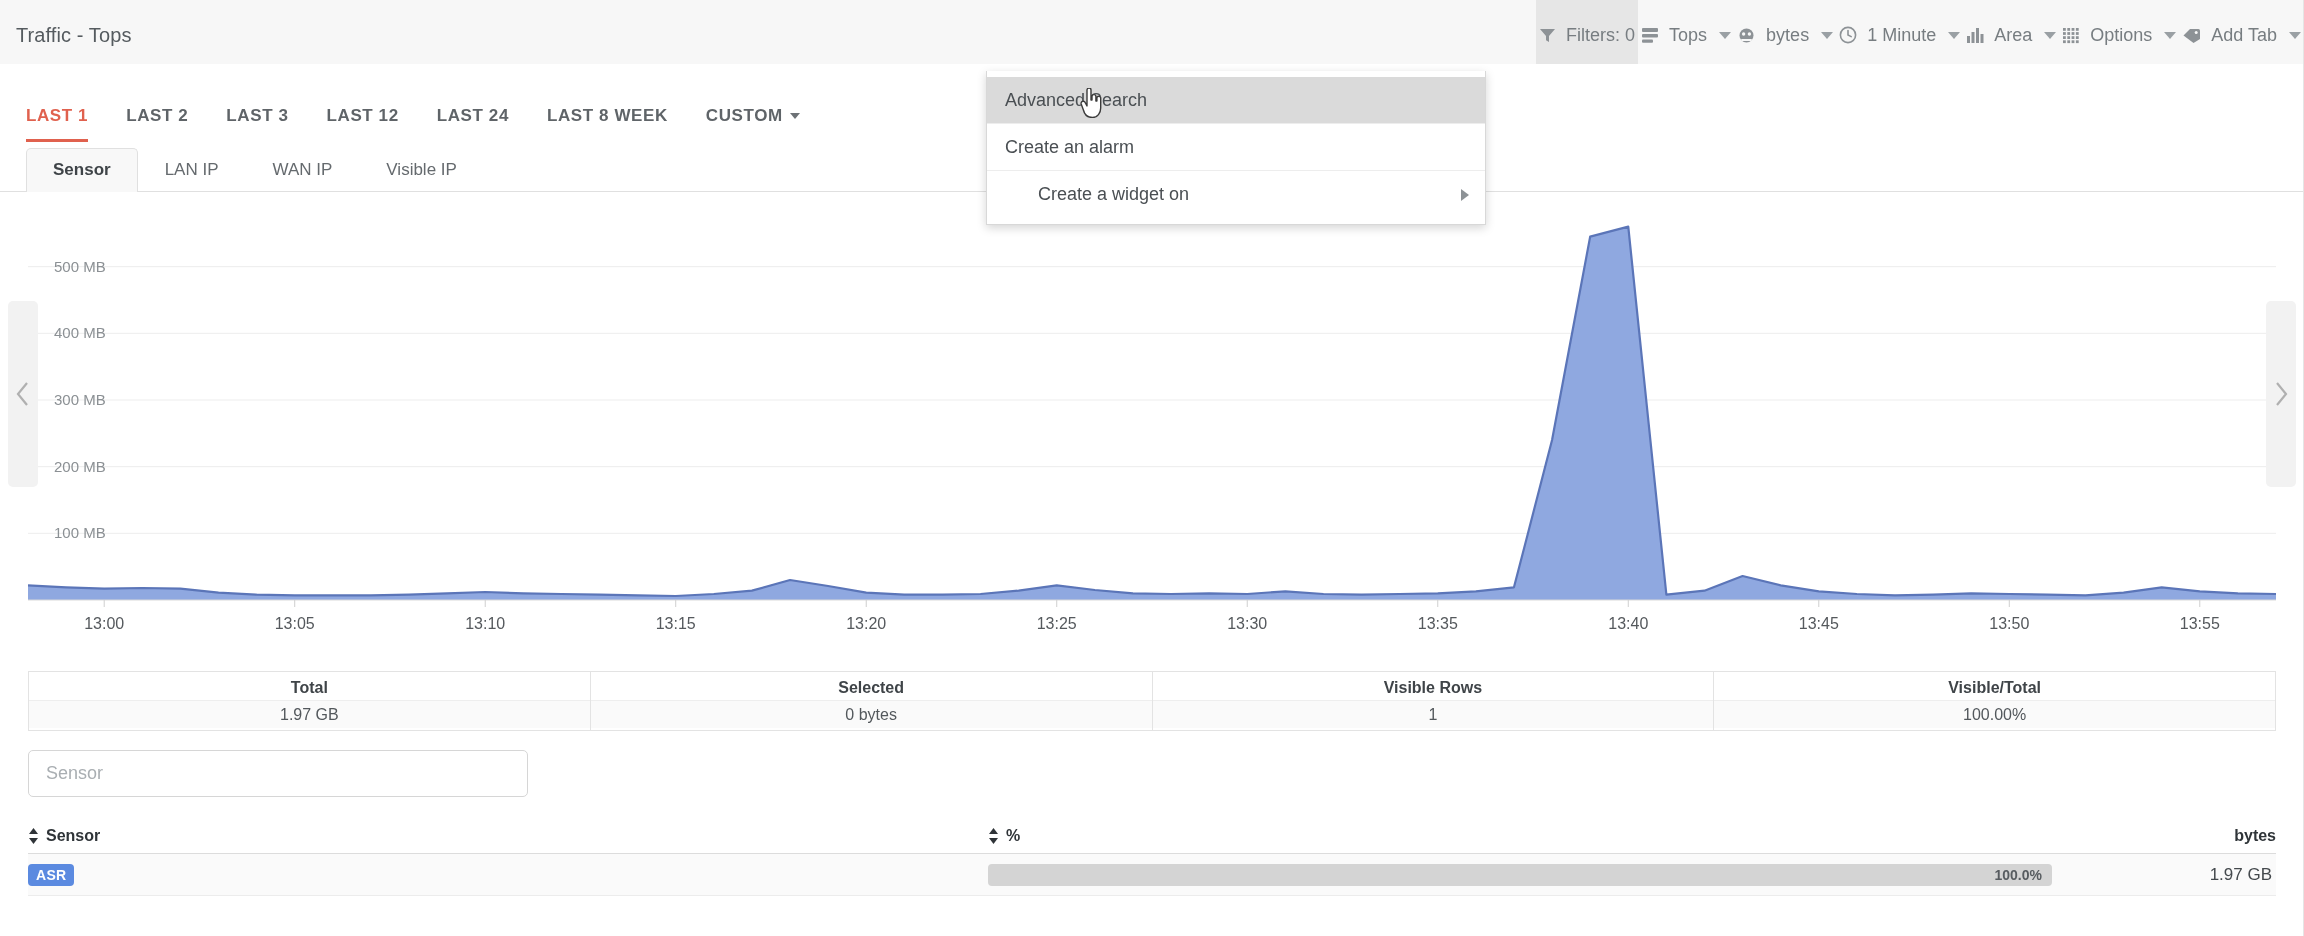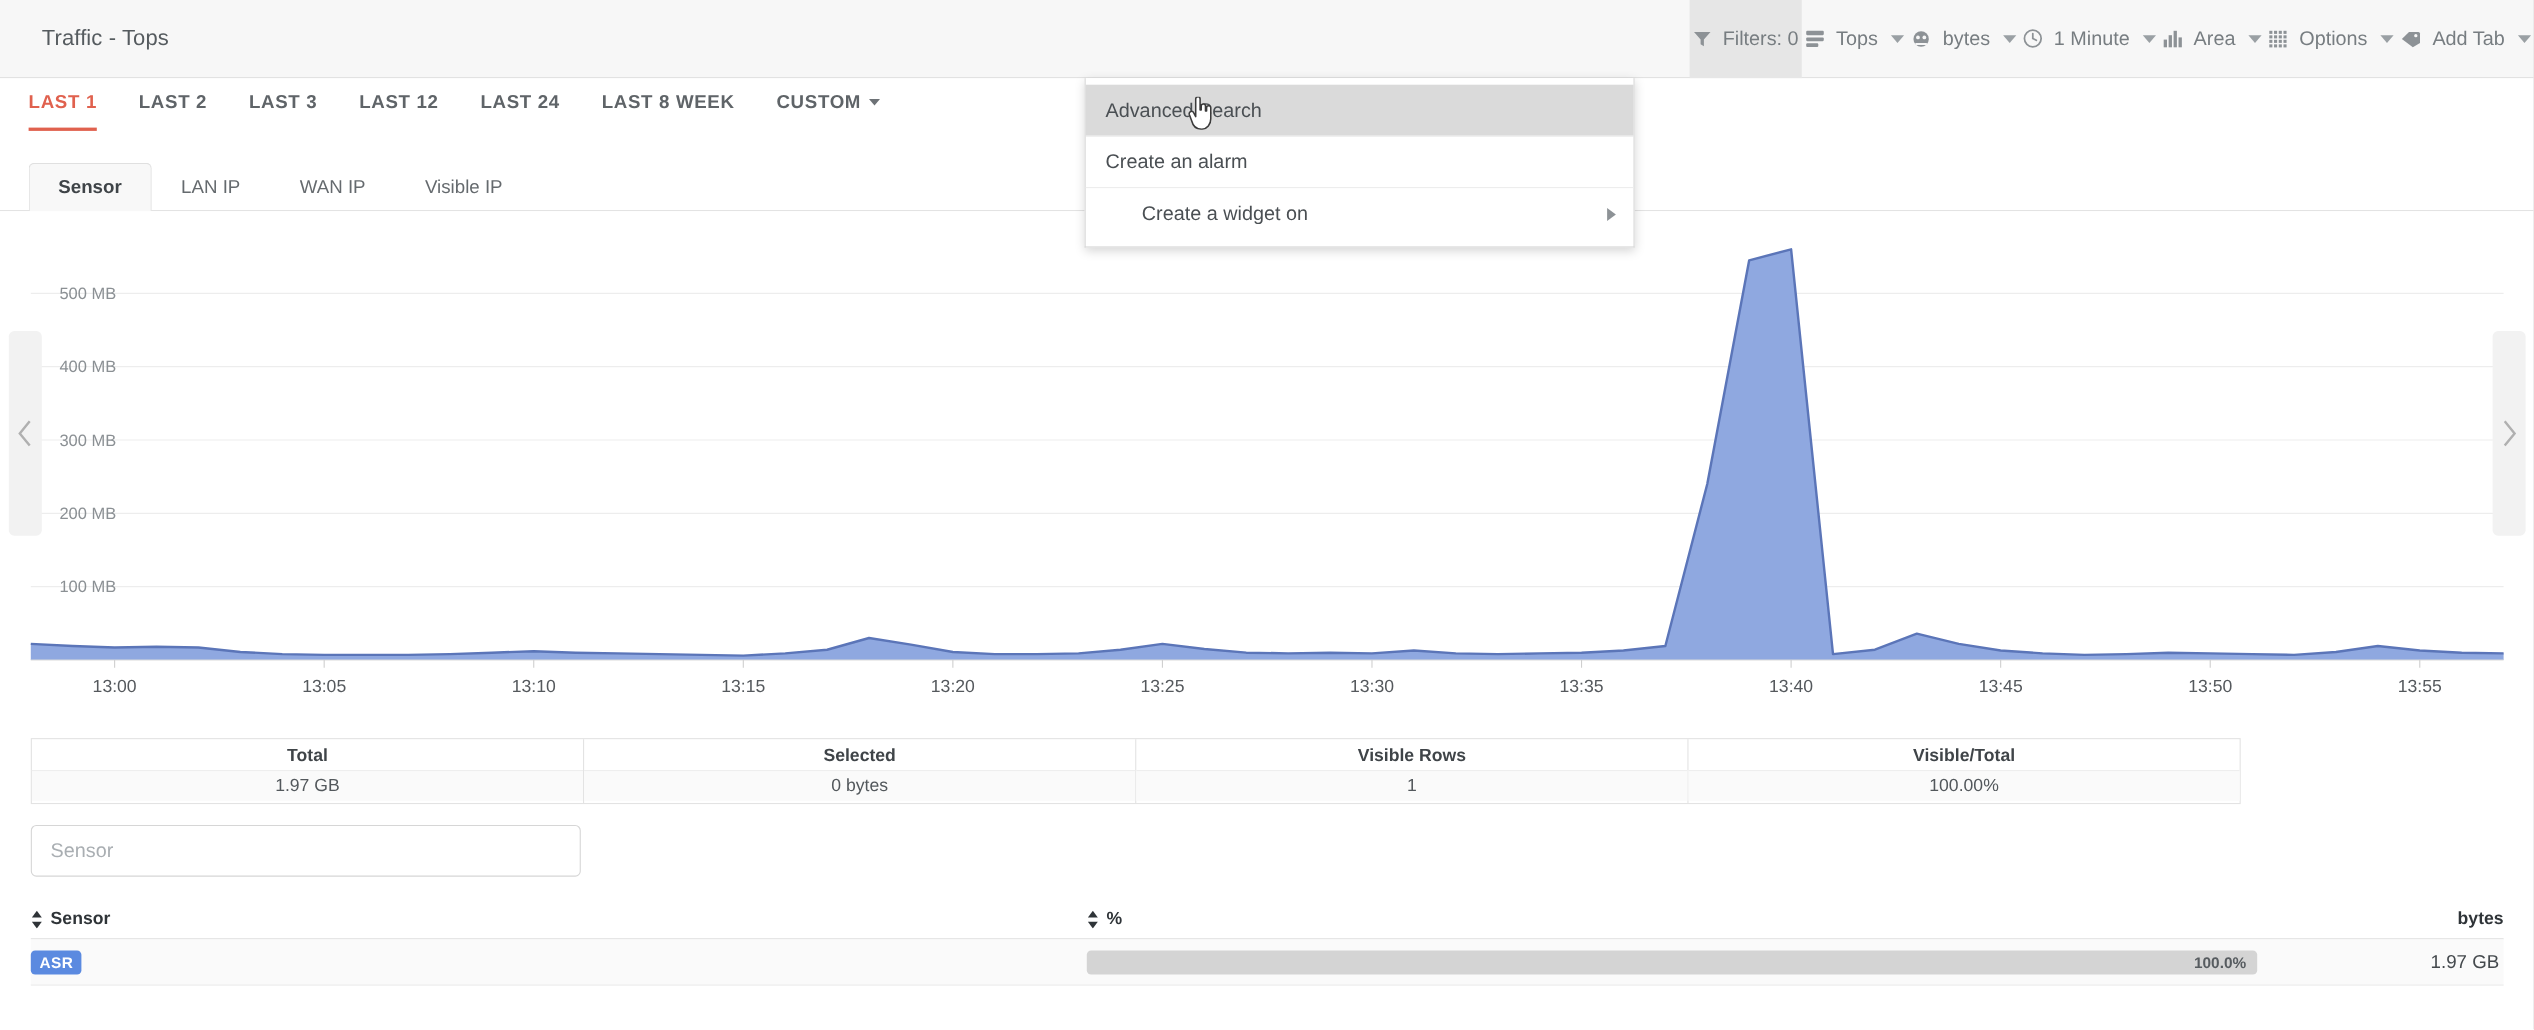--- a/index.html
+++ b/index.html
@@ -12,21 +12,21 @@
   .app { position: relative; width: 2304px; height: 936px; }
 
   
   .header {
     position: absolute; left: 0; top: 0; width: 2304px; height: 71px;
     background: #f7f7f7;
     border-bottom: 1px solid #e2e2e2;
     display: flex; align-items: center;
   }
   .header-title {
-    margin-left: 38px;
+    margin-left: 16px;
     font-size: 20px; color: #555b5f; font-weight: 400;
     letter-spacing: .1px;
   }
   .header-spacer { flex: 1 1 auto; }
   .toolbar { display: flex; align-items: stretch; height: 71px; }
   .tb-btn {
     display: flex; align-items: center; gap: 10px;
     padding: 0 3px; height: 71px;
     font-size: 18px; color: #777d81;
     cursor: pointer; white-space: nowrap;
@@ -39,22 +39,22 @@
     width: 0; height: 0; margin-left: 2px;
     border-left: 6px solid transparent;
     border-right: 6px solid transparent;
     border-top: 7px solid #9aa0a4;
   }
   .tb-ico { display: inline-block; line-height: 0; }
   .tb-ico svg { display: block; }
 
   
   .range-bar {
-    position: absolute; left: 0; top: 83px; width: 2304px; height: 62px;
-    display: flex; align-items: flex-start; padding-left: 26px; gap: 0;
+    position: absolute; left: 0; top: 64px; width: 2304px; height: 62px;
+    display: flex; align-items: flex-end; padding-left: 26px; gap: 0;
     background: #ffffff;
   }
   .range-item {
     position: relative;
     font-size: 17px; font-weight: 700; color: #5f6468;
     letter-spacing: .6px;
     padding: 0 22px 0 0; margin-right: 16px;
     cursor: pointer; white-space: nowrap;
     display: flex; align-items: center; gap: 7px;
   }
@@ -104,21 +104,21 @@
     display: flex; align-items: center; justify-content: center;
     cursor: pointer;
   }
   .nav-arrow.left { left: 8px; }
   .nav-arrow.right { right: 8px; }
   .nav-arrow svg { display: block; }
 
   
   .stats {
     position: absolute; left: 28px; top: 671px;
-    width: 2009px; height: 60px;
+    width: 2248px; height: 60px;
     border: 1px solid #e3e3e3;
     display: flex;
   }
   .stat-cell {
     flex: 1 1 0; display: flex; flex-direction: column;
     align-items: center; justify-content: center;
     border-right: 1px solid #e3e3e3;
   }
   .stat-cell:last-child { border-right: none; }
   .stat-head {

